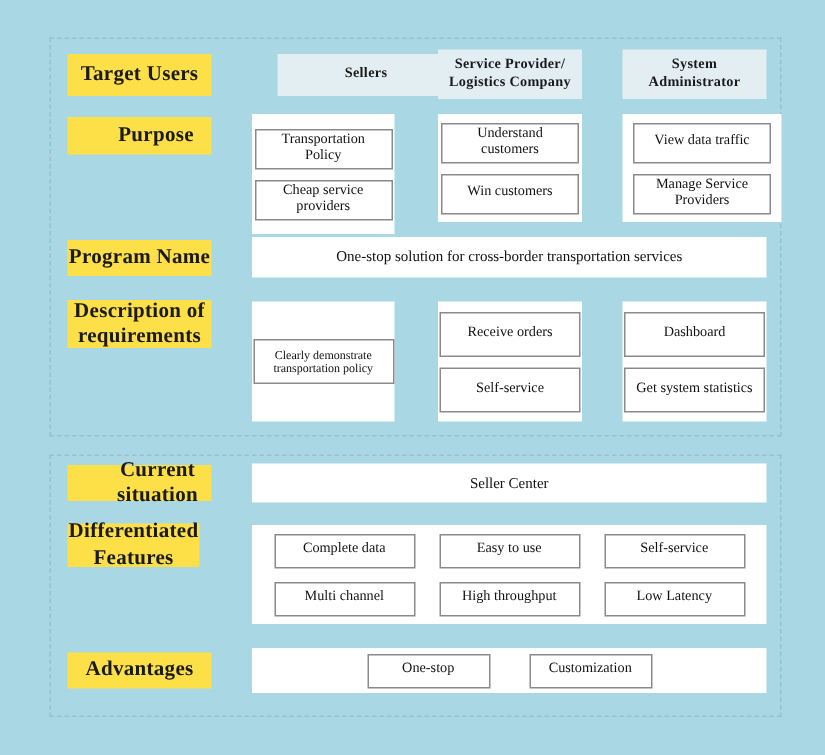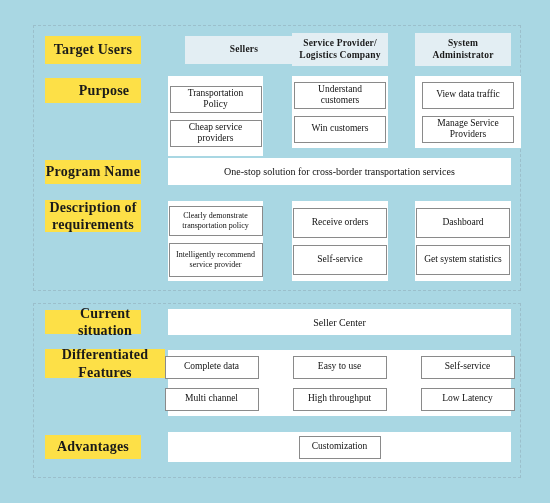--- a/index.html
+++ b/index.html
@@ -116,21 +116,21 @@
   .adv-item     { width: 82px; height: 23px; }
 
   
   .featgrid {
     position: absolute;
     background: #ffffff;
     box-sizing: border-box;
     display: grid;
     grid-template-columns: repeat(3, 94px);
     grid-auto-rows: 23px;
-    gap: 9px 34px;
+    gap: 9px 16px;
     align-content: center;
     justify-content: center;
   }
 </style>
 </head>
 <body>
 
 <div id="canvas">
 
   <div id="panel-top" class="panel"></div>
@@ -163,49 +163,49 @@
   </div>
 
   <div class="rowlabel" style="left:45px; top:160px; width:96px; height:24px;">Program Name</div>
 
   <div class="whitebox centered" style="left:168px; top:158px; width:343px; height:27px;">One-stop solution for cross-border transportation services</div>
 
   <div class="rowlabel" style="left:45px; top:200px; width:96px; height:32px;">Description of requirements</div>
 
   <div class="whitebox stack" style="left:168px; top:201px; width:95px; height:80px;">
     <div class="item small desc-item">Clearly demonstrate transportation policy</div>
-    <div class="item small desc-item tall">Intelligently recommend service provider</div>
   </div>
 
   <div class="whitebox stack" style="left:292px; top:201px; width:96px; height:80px;">
     <div class="item desc-item">Receive orders</div>
     <div class="item desc-item">Self-service</div>
   </div>
 
   <div class="whitebox stack" style="left:415px; top:201px; width:96px; height:80px;">
     <div class="item desc-item">Dashboard</div>
     <div class="item desc-item">Get system statistics</div>
   </div>
 
   <div id="panel-bottom" class="panel"></div>
 
   <div class="rowlabel" style="left:45px; top:310px; width:96px; height:24px;padding-left:24px;">Current situation</div>
 
   <div class="whitebox centered" style="left:168px; top:309px; width:343px; height:26px;">Seller Center</div>
 
-  <div class="rowlabel" style="left:45px; top:349px; width:120px; height:29px;">Differentiated Features</div>
+  <div class="rowlabel" style="left:45px; top:349px; width:88px; height:29px;">Differentiated Features</div>
 
   <div class="featgrid" style="left:168px; top:350px; width:343px; height:66px;">
     <div class="item feat-item">Complete data</div>
     <div class="item feat-item">Easy to use</div>
     <div class="item feat-item">Self-service</div>
     <div class="item feat-item">Multi channel</div>
     <div class="item feat-item">High throughput</div>
     <div class="item feat-item">Low Latency</div>
   </div>
 
   <div class="rowlabel" style="left:45px; top:435px; width:96px; height:24px;">Advantages</div>
 
   <div class="whitebox rowflex" style="left:168px; top:432px; width:343px; height:30px;">
+    <div class="item adv-item">One-stop</div>
     <div class="item adv-item">Customization</div>
   </div>
 
 </div>
 
 </body></html>

